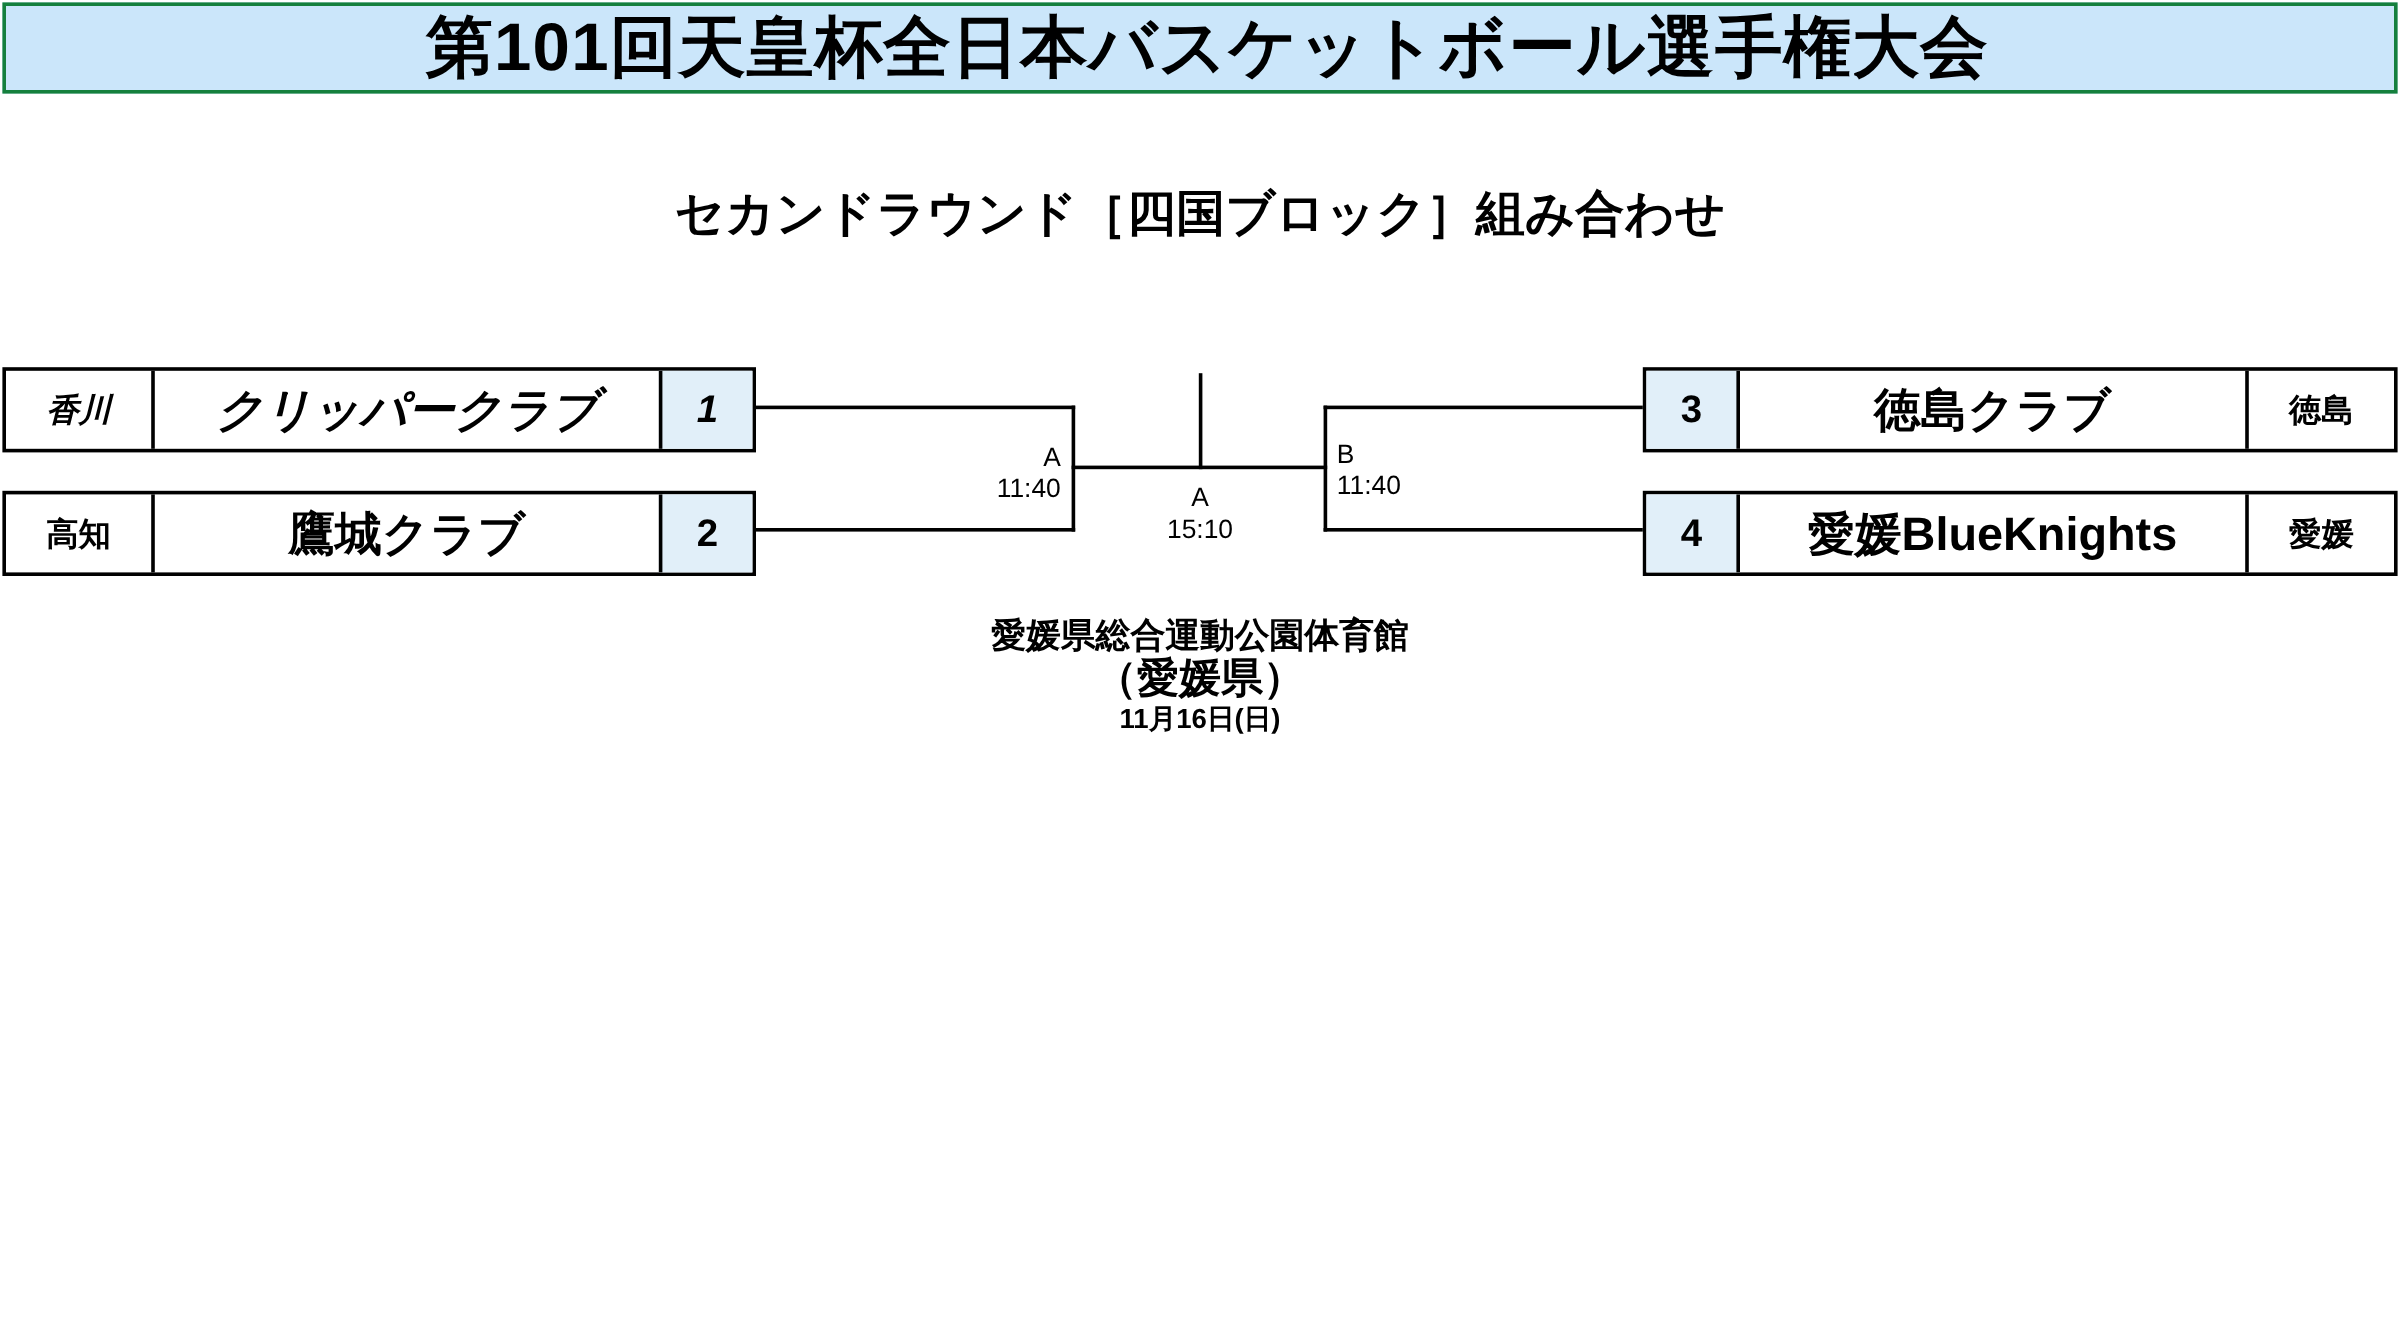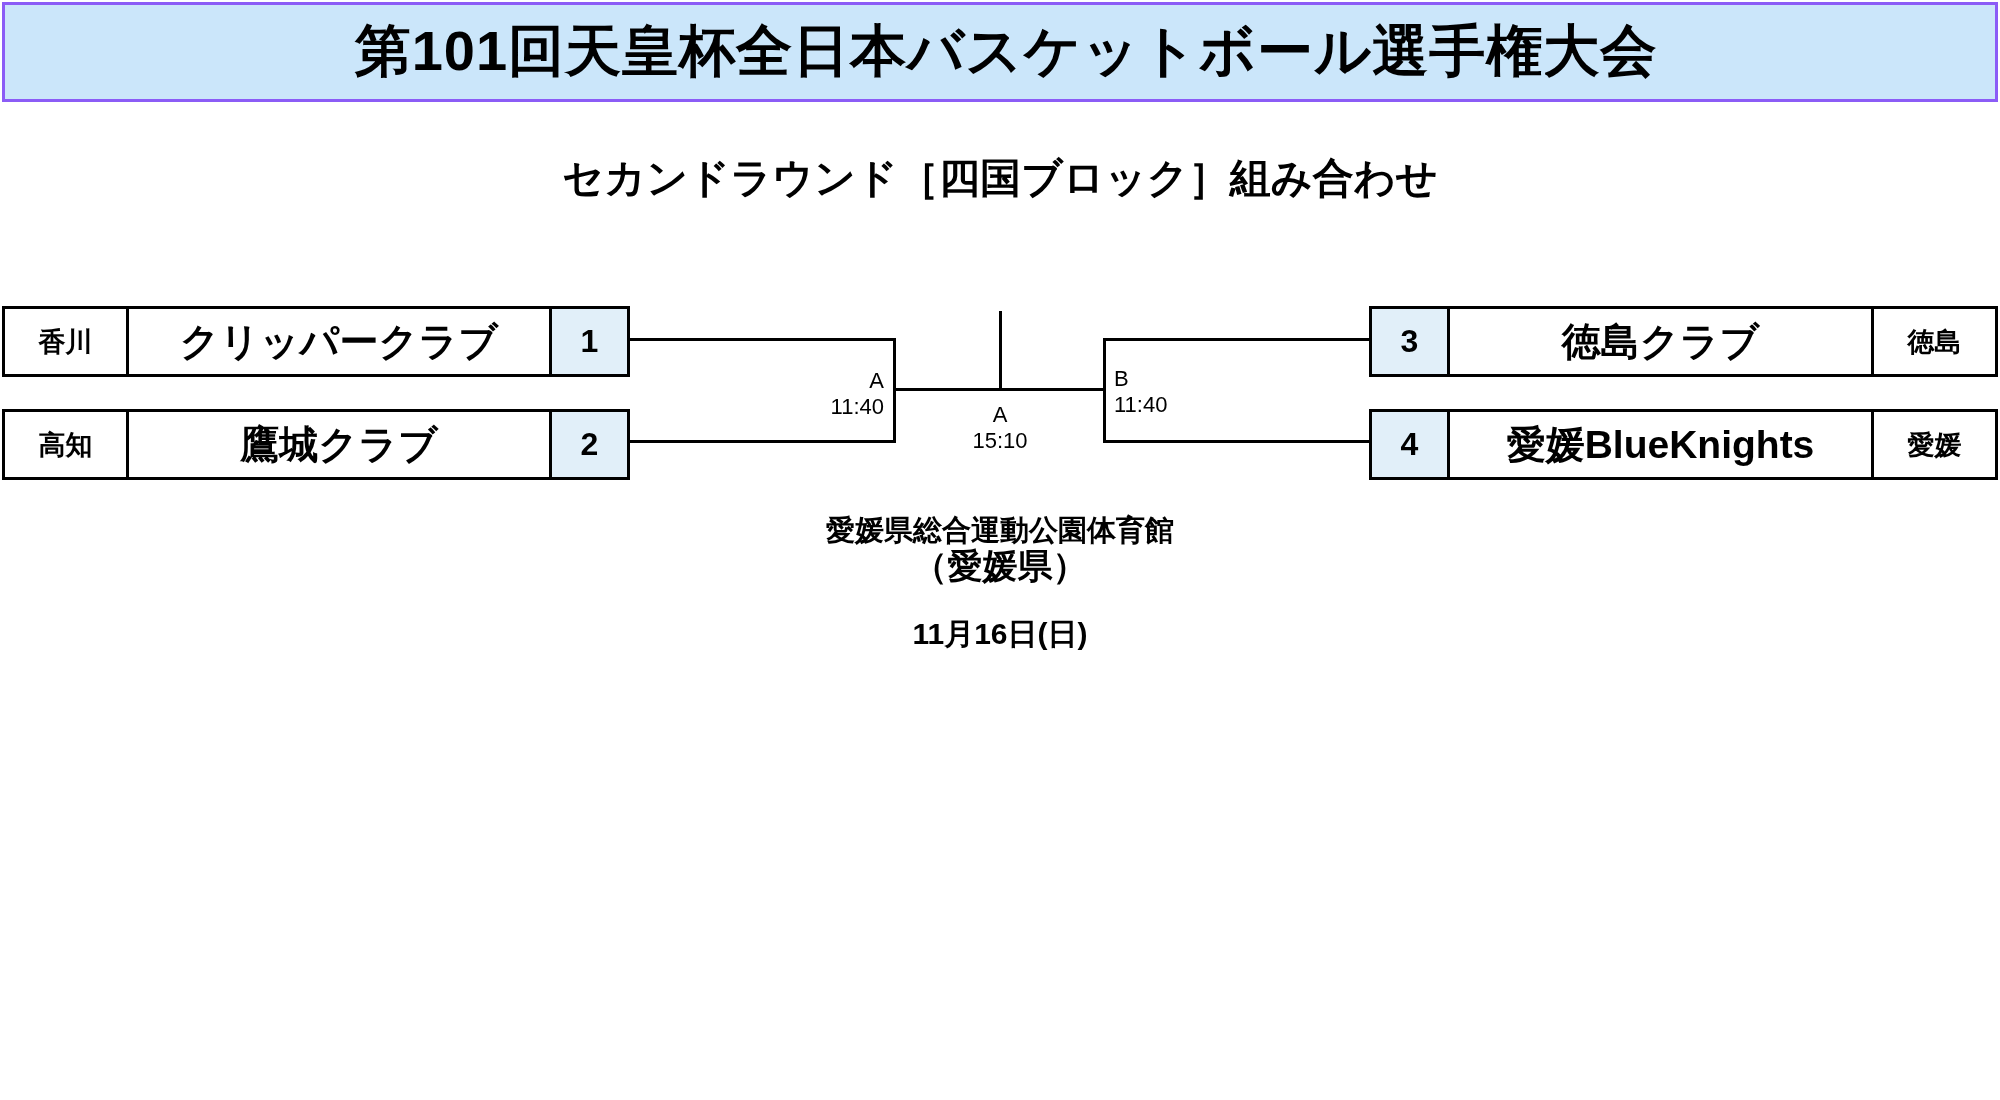--- a/index.html
+++ b/index.html
@@ -5,33 +5,33 @@
   :root{
     --banner-bg:#cbe6fa;
     --seed-bg:#e1eff9;
     --line:#000000;
   }
   html,body{margin:0;padding:0;background:#fff;}
   body{font-family:"Liberation Sans","DejaVu Sans",sans-serif;color:#000;}
   .page{position:relative;width:2000px;height:1100px;background:#fff;overflow:hidden;}
 
   
-  .banner{position:absolute;left:2px;top:2px;width:1996px;height:100px;
-    background:var(--banner-bg);border:3px solid #8b5cf6;box-sizing:border-box;
+  .banner{position:absolute;left:2px;top:2px;width:1996px;height:76px;
+    background:var(--banner-bg);border:3px solid #15803d;box-sizing:border-box;
     display:flex;align-items:center;justify-content:center;padding-left:12px;}
   .banner .title{font-size:56px;font-weight:bold;letter-spacing:1px;}
 
   
   .subtitle{position:absolute;left:0;top:131px;width:2000px;text-align:center;
     font-size:41px;font-weight:bold;margin-top:20px;}
 
   
   .tbox{position:absolute;height:71px;border:3px solid #000;box-sizing:border-box;
     display:flex;background:#fff;}
-  .tbox-1{left:2px;top:306px;width:628px;}
+  .tbox-1{left:2px;top:306px;width:628px;font-style:italic;}
   .tbox-2{left:2px;top:409px;width:628px;}
   .tbox-3{left:1369px;top:306px;width:629px;}
   .tbox-4{left:1369px;top:409px;width:629px;}
   .cell{display:flex;align-items:center;justify-content:center;font-weight:bold;box-sizing:border-box;}
   .cell-pref{width:124px;font-size:27px;}
   .cell-name{flex:1;font-size:39px;}
   .cell-seed{width:78px;font-size:32px;background:var(--seed-bg);}
   .bdr-r{border-right:3px solid #000;}
   .bdr-l{border-left:3px solid #000;}
 
@@ -49,21 +49,21 @@
   
   .mlabel{position:absolute;font-size:22px;line-height:26px;font-weight:normal;}
   .mlabel-left{left:684px;top:368px;width:200px;text-align:right;}
   .mlabel-right{left:1114px;top:366px;width:200px;text-align:left;}
   .mlabel-final{left:900px;top:402px;width:200px;text-align:center;}
 
   
   .venue{position:absolute;left:600px;top:512px;width:800px;text-align:center;font-weight:bold;}
   .venue-name{font-size:29px;line-height:36px;}
   .venue-pref{font-size:35px;line-height:36px;}
-  .venue-date{margin-top:30px;font-size:30px;}
+  .venue-date{font-size:23px;}
 </style>
 </head>
 <body>
 
 <div class="page">
 
   <div class="banner">
     <div class="title">第101回天皇杯全日本バスケットボール選手権大会</div>
   </div>
 

